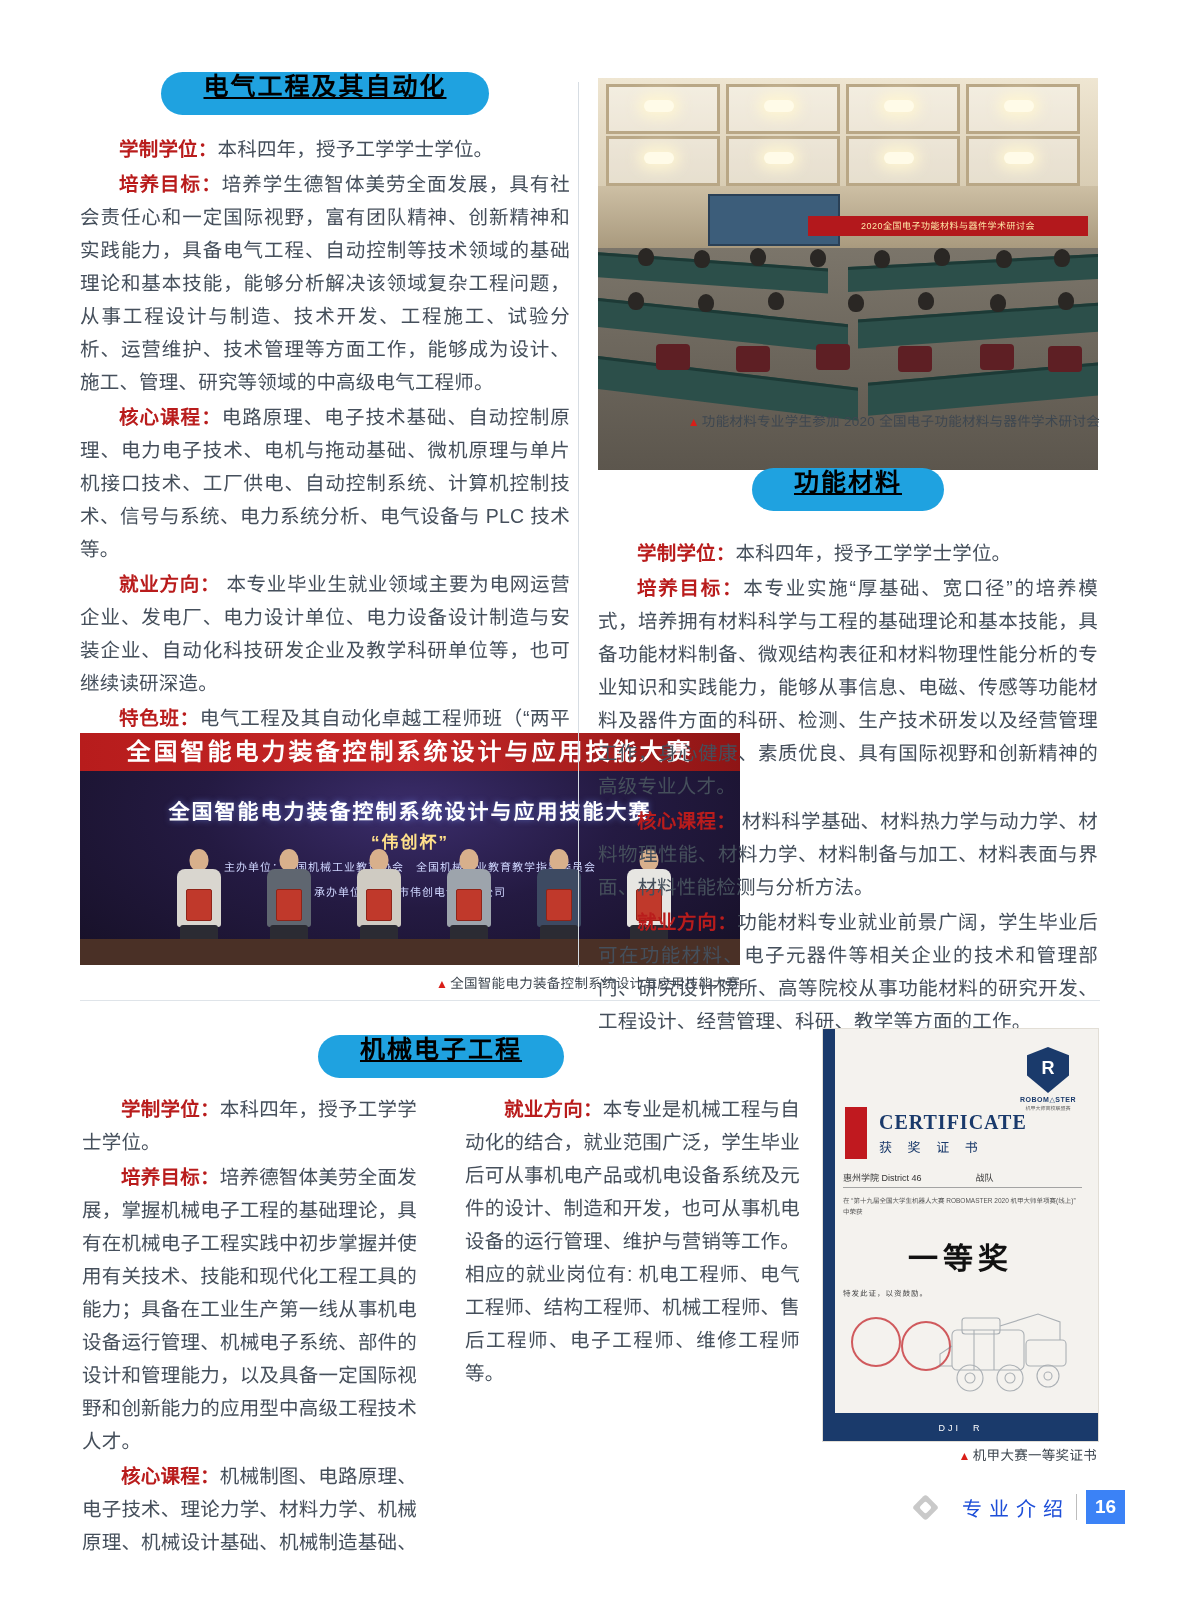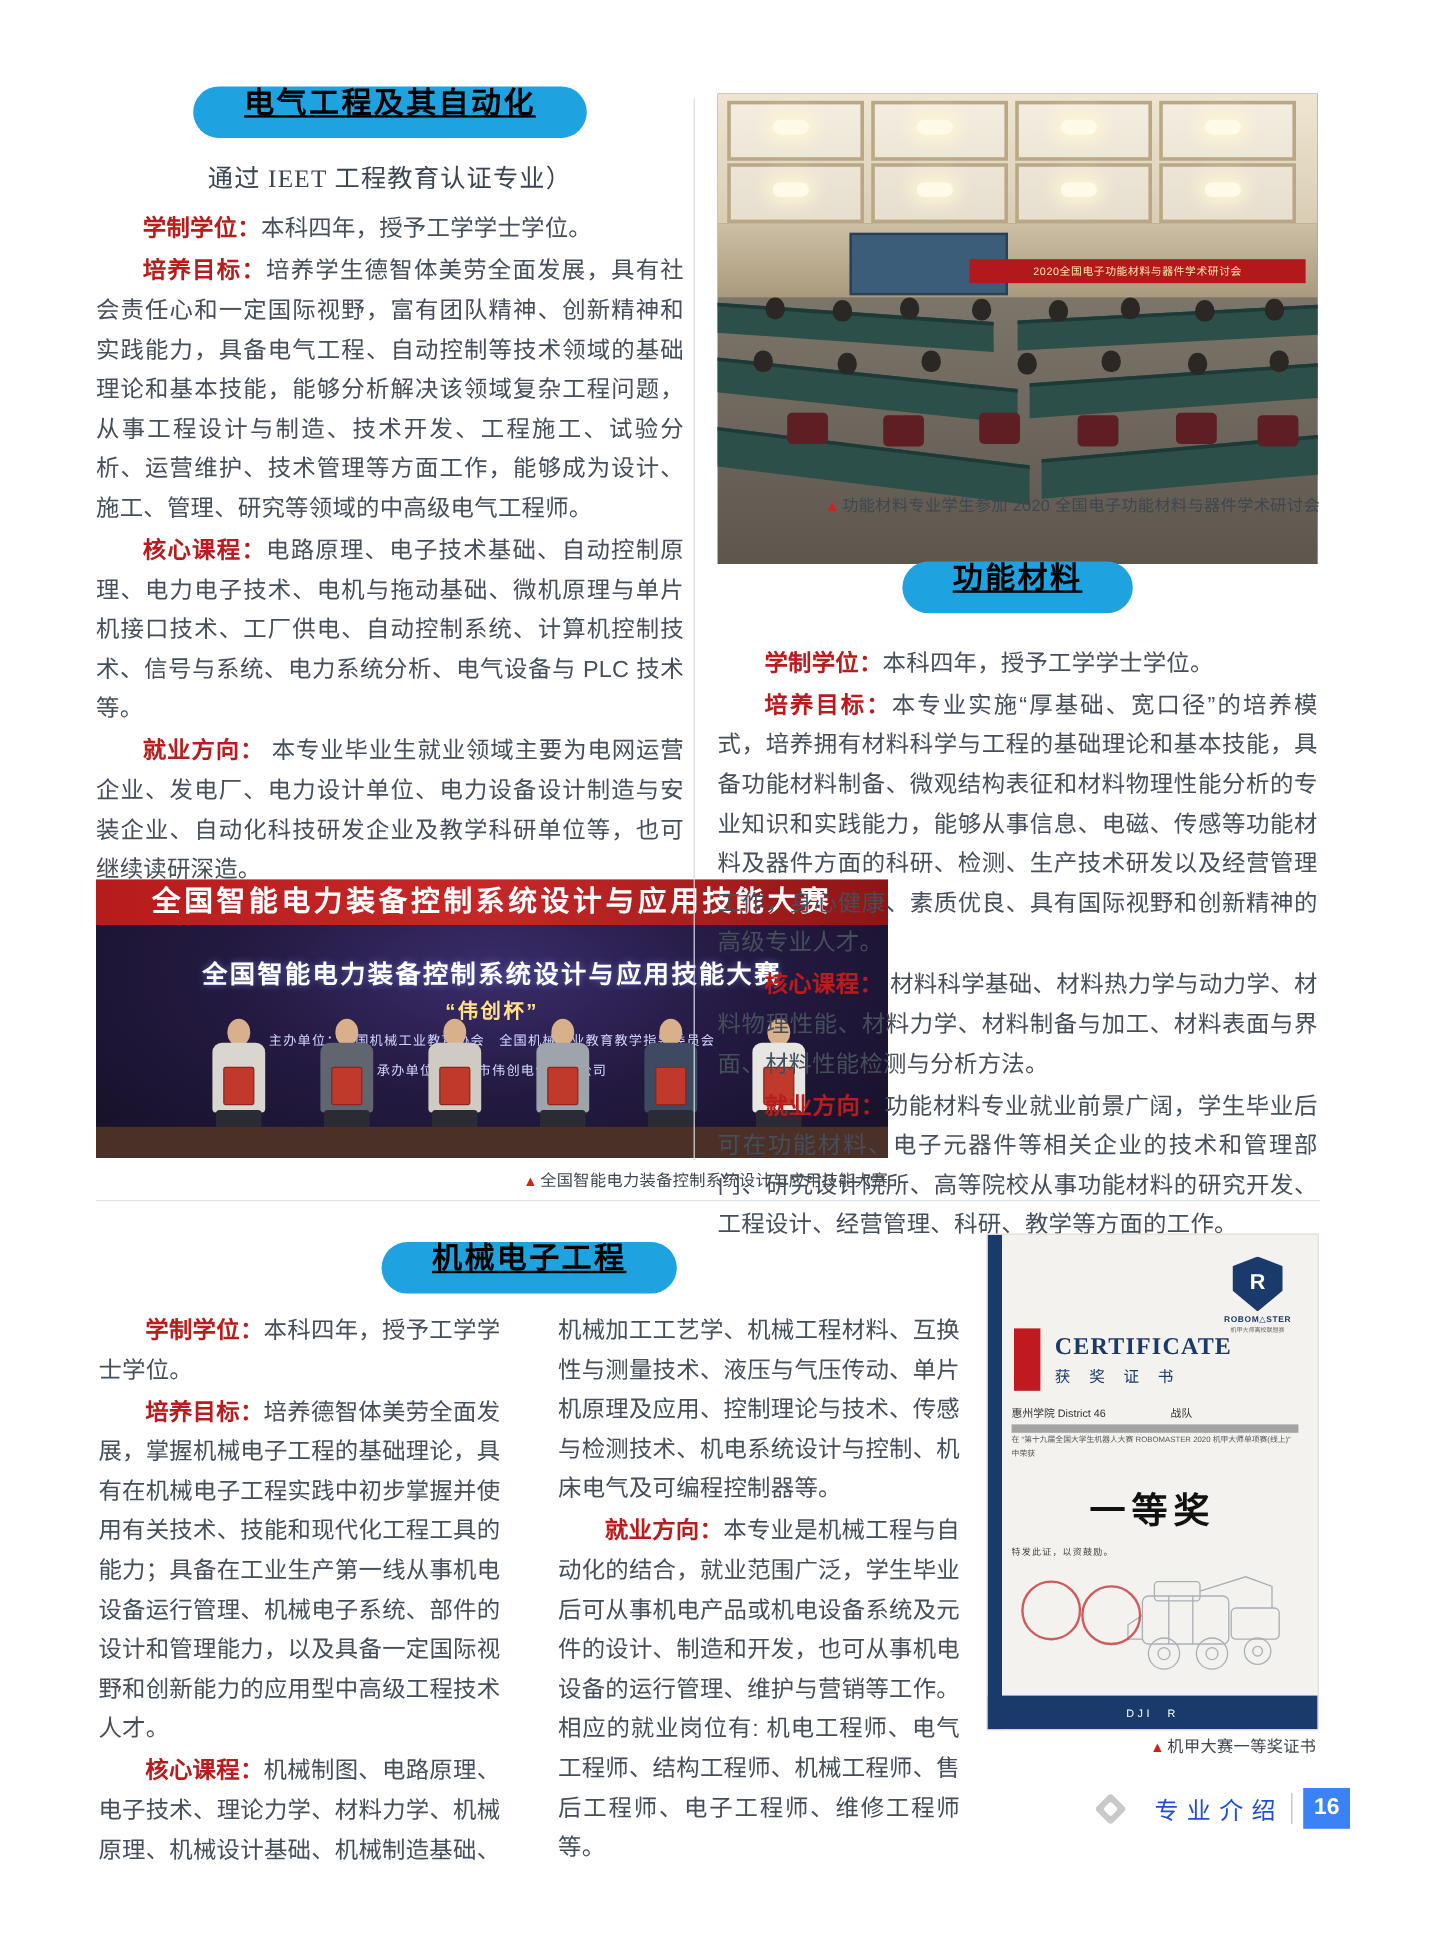--- a/index.html
+++ b/index.html
@@ -400,21 +400,21 @@
     font-size: 13px;
     color: #1a3a6b;
     letter-spacing: 6px;
     white-space: nowrap;
   }
   .cert-line-name {
     position: absolute;
     left: 20px; top: 142px; right: 16px;
     font-size: 9px;
     color: #333;
-    border-bottom: 7px solid #a3a3a3;
+    border-bottom: 1px solid #a3a3a3;
     padding-bottom: 3px;
     white-space: nowrap;
   }
   .cert-line-desc {
     position: absolute;
     left: 20px; top: 166px; right: 16px;
     font-size: 6.5px;
     color: #555;
     line-height: 11px;
   }
@@ -521,21 +521,20 @@
   }
 </style>
 </head>
 <body>
 
 <div id="top-left">
   <div class="pill-wrap">
     <div class="pill">电气工程及其自动化</div>
   </div>
   <div class="subtitle">
-    <div>通过 IEET 工程教育认证专业）</div>
   </div>
 
   <p class="para"><span class="label">学制学位：</span><span>本科四年，授予工学学士学位。</span></p>
   <p class="para"><span class="label">培养目标：</span><span>培养学生德智体美劳全面发展，具有社会责任心和一定国际视野，富有团队精神、创新精神和实践能力，具备电气工程、自动控制等技术领域的基础理论和基本技能，能够分析解决该领域复杂工程问题，从事工程设计与制造、技术开发、工程施工、试验分析、运营维护、技术管理等方面工作，能够成为设计、施工、管理、研究等领域的中高级电气工程师。</span></p>
   <p class="para"><span class="label">核心课程：</span><span>电路原理、电子技术基础、自动控制原理、电力电子技术、电机与拖动基础、微机原理与单片机接口技术、工厂供电、自动控制系统、计算机控制技术、信号与系统、电力系统分析、电气设备与 PLC 技术等。</span></p>
   <p class="para"><span class="label">就业方向：</span><span> 本专业毕业生就业领域主要为电网运营企业、发电厂、电力设计单位、电力设备设计制造与安装企业、自动化科技研发企业及教学科研单位等，也可继续读研深造。</span></p>
   <p class="para"><span class="label">特色班：</span><span>电气工程及其自动化卓越工程师班（“两平台、三层次、四结合”实践教学模式获学校教学成果奖一等奖）。</span></p>
 </div>
 
 <div id="photo-competition">
@@ -664,21 +663,20 @@
   <div class="pill">机械电子工程</div>
 </div>
 
 <div id="bottom-col-left">
   <p class="para"><span class="label">学制学位：</span><span>本科四年，授予工学学士学位。</span></p>
   <p class="para"><span class="label">培养目标：</span><span>培养德智体美劳全面发展，掌握机械电子工程的基础理论，具有在机械电子工程实践中初步掌握并使用有关技术、技能和现代化工程工具的能力；具备在工业生产第一线从事机电设备运行管理、机械电子系统、部件的设计和管理能力，以及具备一定国际视野和创新能力的应用型中高级工程技术人才。</span></p>
   <p class="para"><span class="label">核心课程：</span><span>机械制图、电路原理、电子技术、理论力学、材料力学、机械原理、机械设计基础、机械制造基础、</span></p>
 </div>
 
 <div id="bottom-col-mid">
-  <p class="para noindent"><span class="label"></span><span>机械加工工艺学、机械工程材料、互换性与测量技术、液压与气压传动、单片机原理及应用、控制理论与技术、传感与检测技术、机电系统设计与控制、机床电气及可编程控制器等。</span></p>
   <p class="para"><span class="label">就业方向：</span><span>本专业是机械工程与自动化的结合，就业范围广泛，学生毕业后可从事机电产品或机电设备系统及元件的设计、制造和开发，也可从事机电设备的运行管理、维护与营销等工作。相应的就业岗位有: 机电工程师、电气工程师、结构工程师、机械工程师、售后工程师、电子工程师、维修工程师等。</span></p>
 </div>
 
 <div id="photo-certificate">
   <div class="cert-leftbar"></div>
   <div class="cert-botbar"></div>
   <div class="cert-redblock"></div>
   <div class="cert-logo">
     <div class="cert-shield">R</div>
     <div class="cert-logo-text">ROBOM△STER</div>

